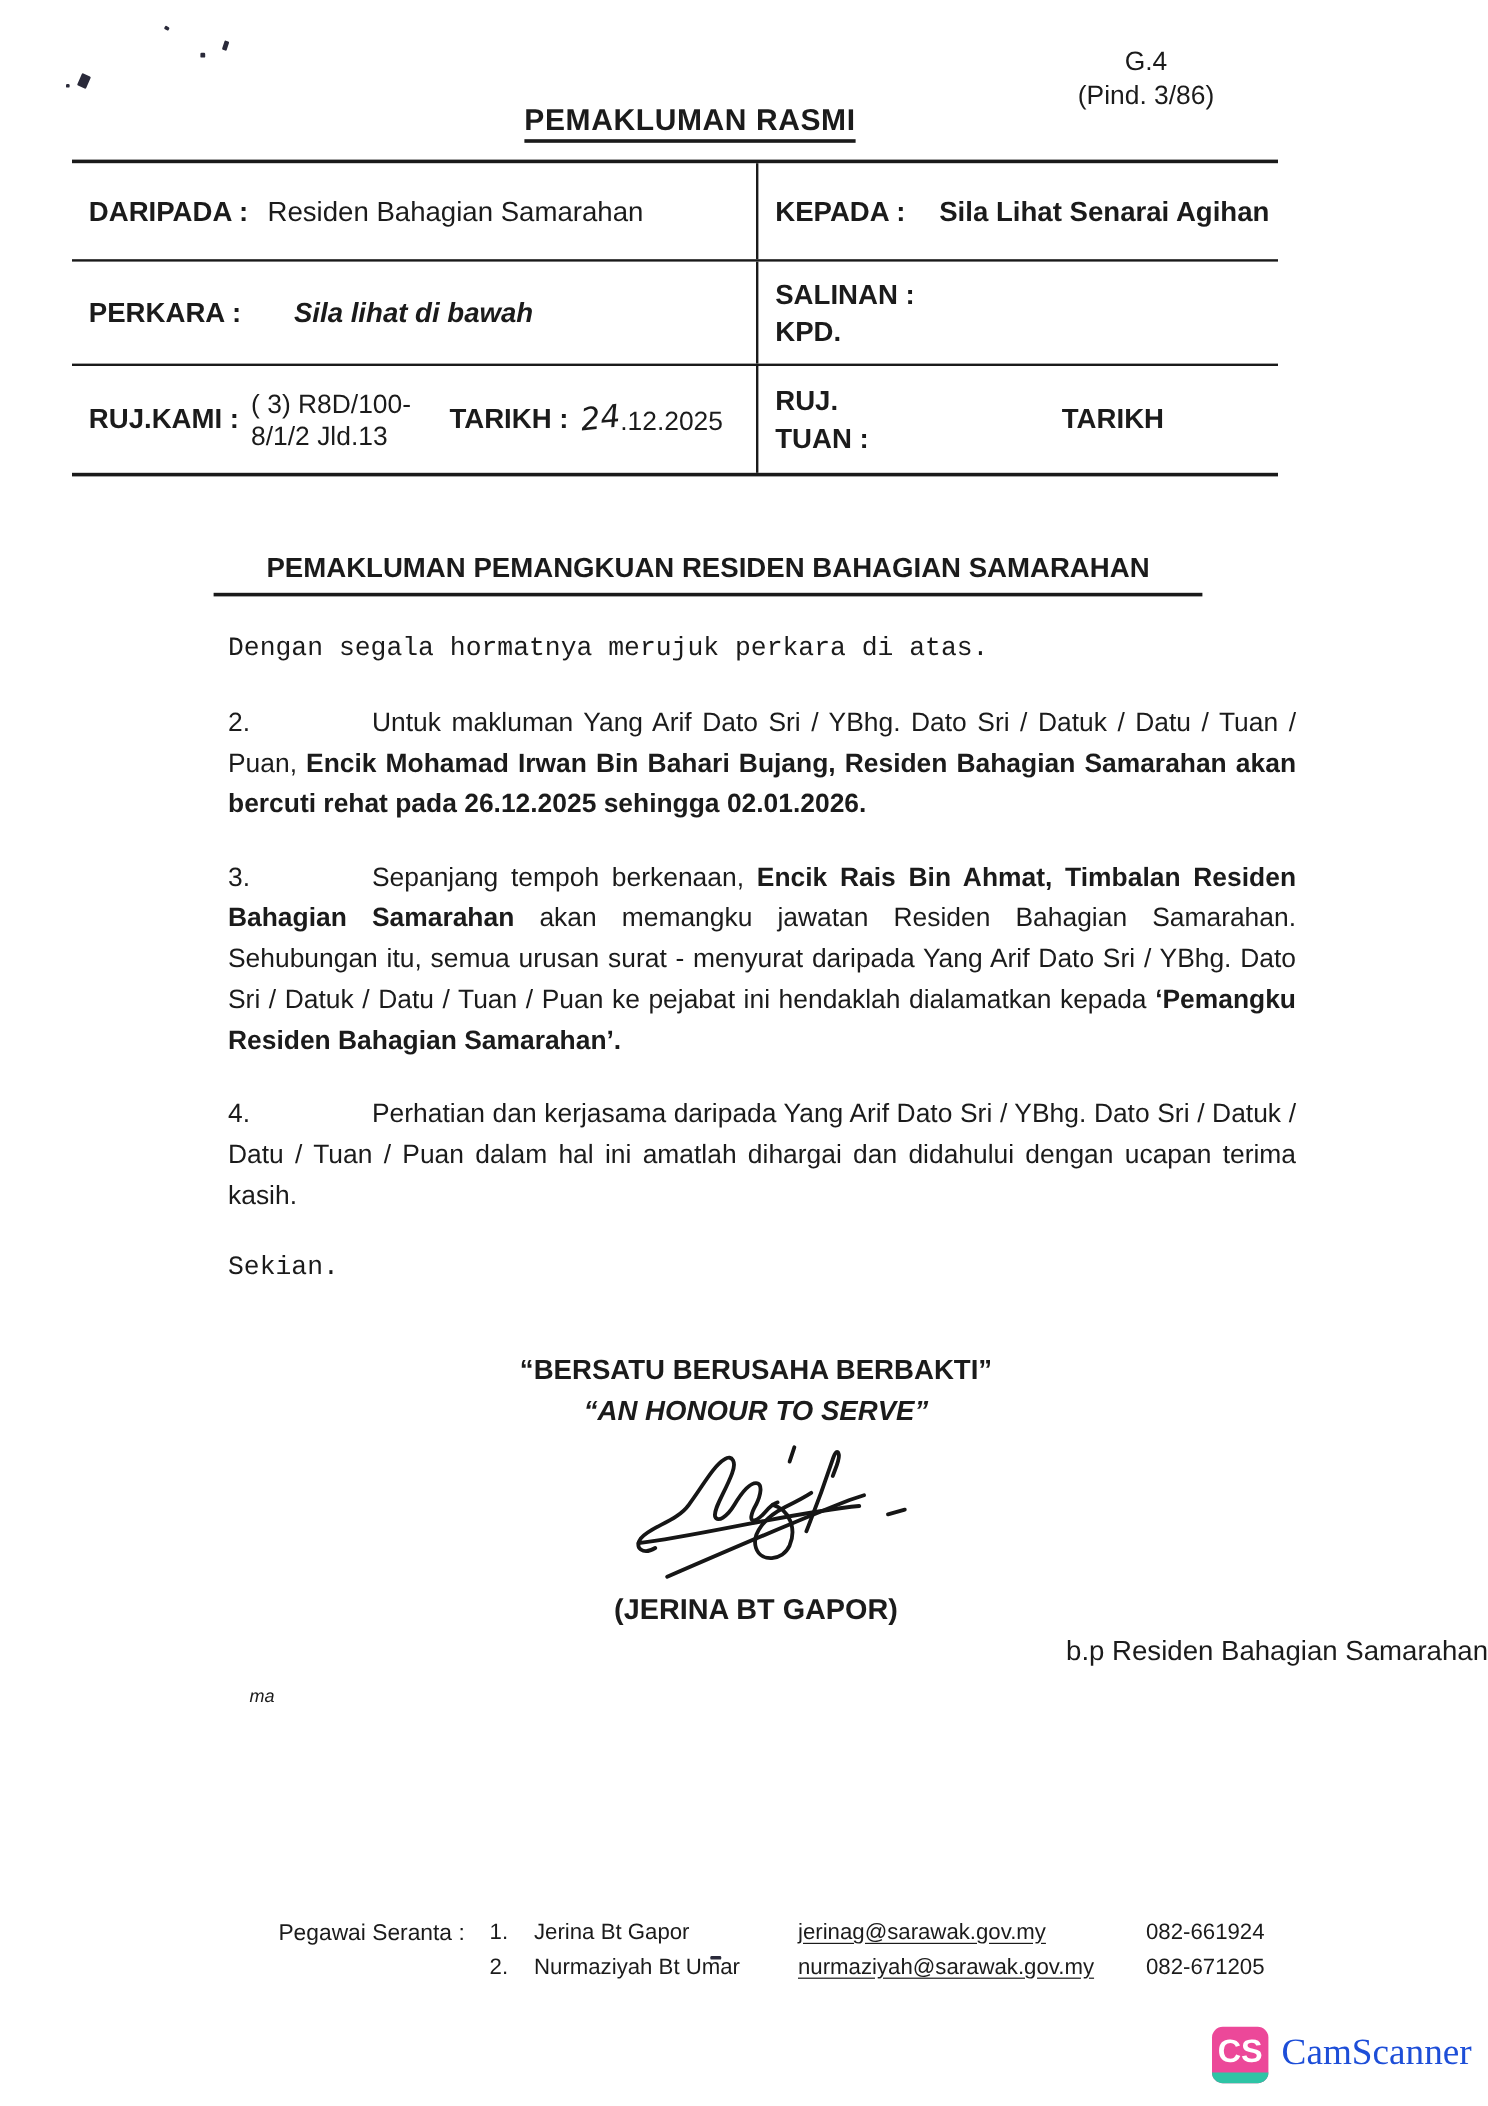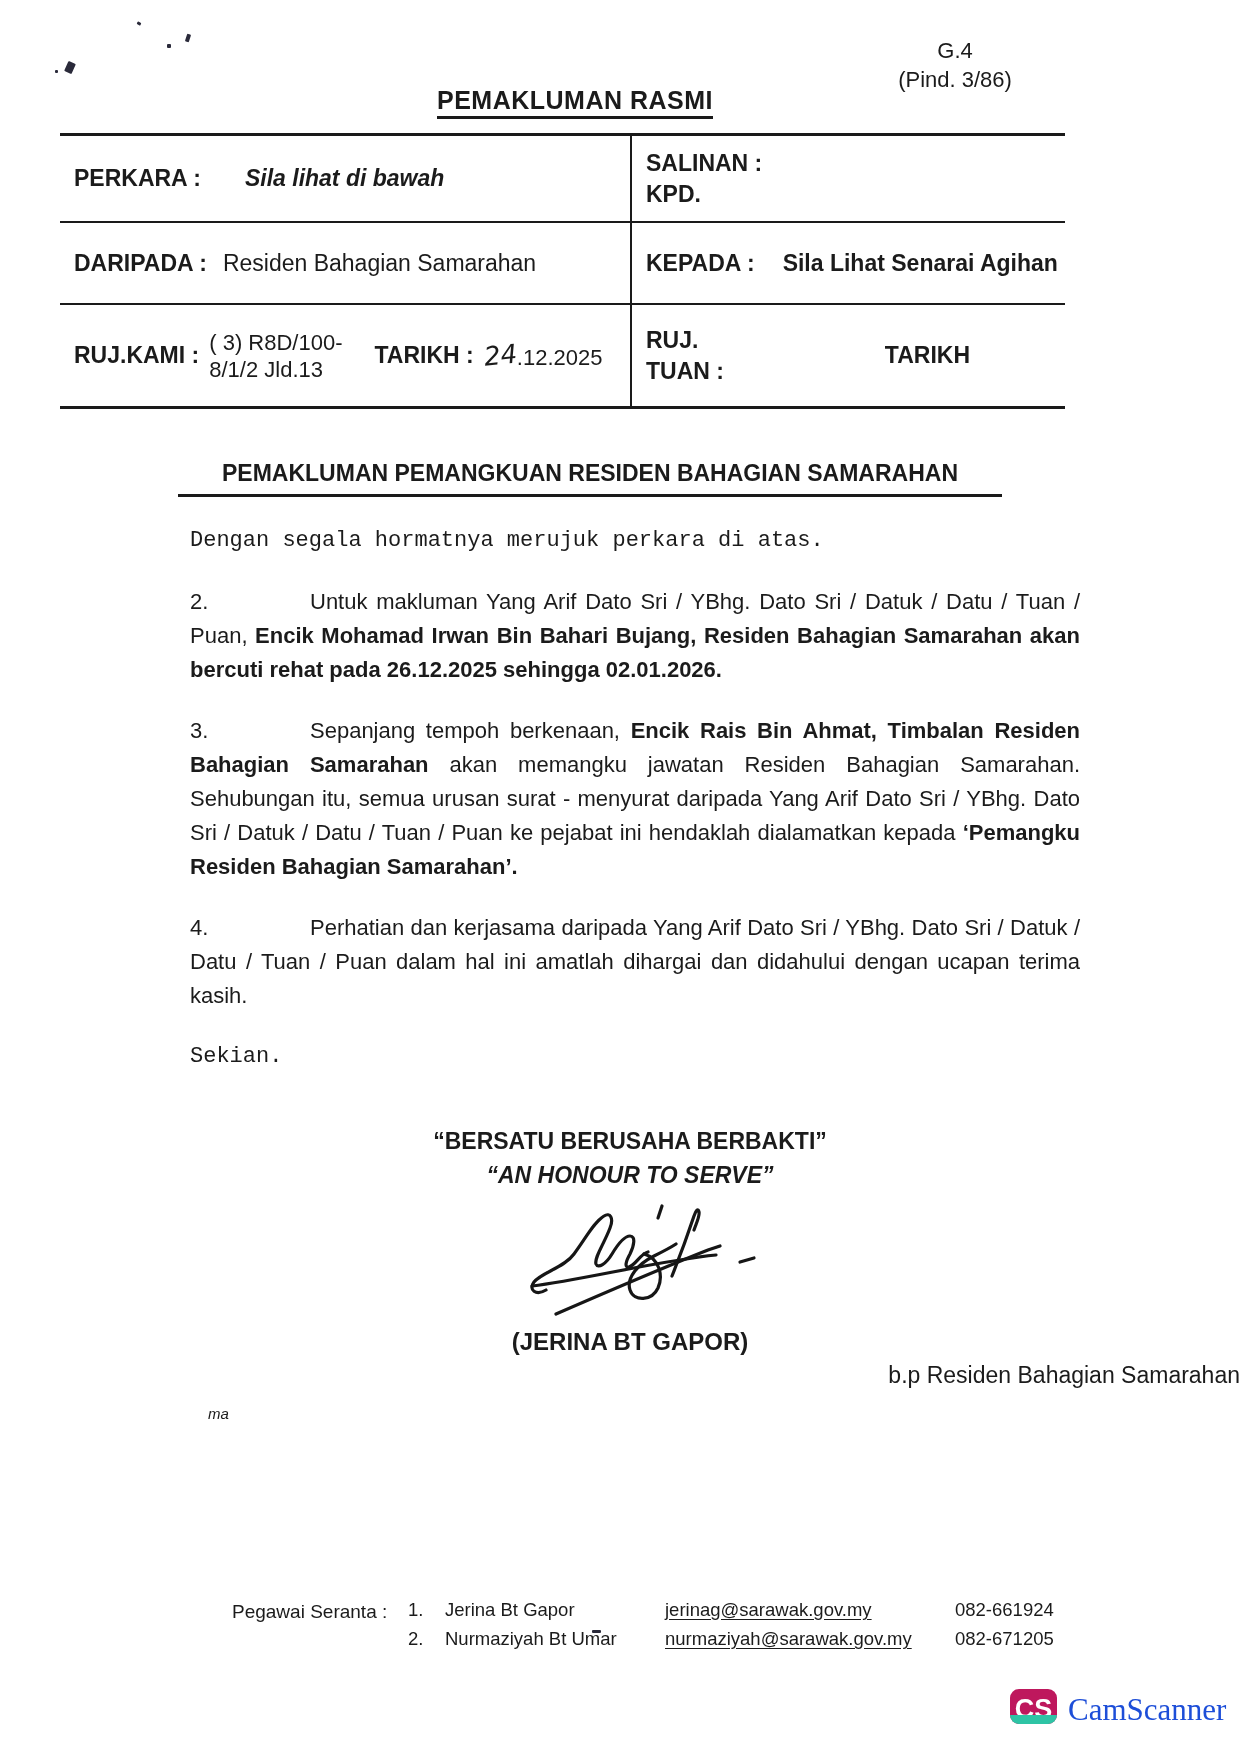--- a/index.html
+++ b/index.html
@@ -22,21 +22,21 @@
     border-bottom:3px solid #1a1a1a; padding-bottom:2px; }
 
   
   .memo-table { position:absolute; top:133px; left:60px; width:1005px;
     border-top:3px solid #1a1a1a; font-size:23px; }
   .t-row { display:flex; border-bottom:2px solid #1a1a1a; }
   .t-row.last { border-bottom:3px solid #1a1a1a; }
   .cell { display:flex; align-items:center; padding-left:14px; }
   .cell-l { width:572px; border-right:2px solid #1a1a1a; }
   .cell-r { flex:1; }
-  .r1 { height:82px; } .r2 { height:87px; } .r3 { height:104px; }
+  .r1 { height:82px; } .r2 { height:87px; } .r3 { height:92px; }
   .lbl { font-weight:bold; white-space:nowrap; }
   .col { display:flex; flex-direction:column; justify-content:center; line-height:31px; }
   .ref-block { font-size:22px; line-height:27px; margin-left:10px; }
   .tarikh-lbl { margin-left:32px; }
   .date-val { margin-left:10px; white-space:nowrap; font-size:22px; }
   .hand { display:inline-block; font-size:26px; font-style:italic;
     transform:rotate(-6deg) translateY(-1px); font-family:"DejaVu Sans", sans-serif; }
   .tarikh-right { font-weight:bold; margin-left:auto; margin-right:95px; }
 
   
@@ -67,22 +67,22 @@
   
   .f-label { position:absolute; top:1601px; left:232px; font-size:19px; }
   .f-row { position:absolute; left:0; width:1240px; height:26px; font-size:18.5px; }
   .f-row1 { top:1599px; } .f-row2 { top:1628px; }
   .f-row span { position:absolute; white-space:nowrap; }
   .f-num { left:408px; } .f-name { left:445px; }
   .f-email { left:665px; text-decoration:underline; text-underline-offset:3px; }
   .f-phone { left:955px; }
 
   
-  .cs-badge { position:absolute; top:1689px; left:1010px; width:47px; height:35px;
-    background:#be185d; border-radius:9px; }
+  .cs-badge { position:absolute; top:1689px; left:1010px; width:47px; height:47px;
+    background:#ec4899; border-radius:9px; }
   .cs-badge .cs-txt { position:absolute; top:1px; left:0; width:100%; text-align:center;
     color:#ffffff; font-weight:bold; font-size:27px; line-height:38px; }
   .cs-badge .cs-strip { position:absolute; bottom:0; left:0; width:100%; height:9px;
     background:#2ec4a5; border-radius:0 0 9px 9px; }
   .cs-word { position:absolute; top:1692px; left:1068px;
     font-family:"Liberation Serif", serif; font-size:31px; color:#1d4ed8; }
 
   
   .speck { position:absolute; background:#2a2a3a; border-radius:1px; }
   .sp1 { top:22px; left:137px; width:4px; height:3px; transform:rotate(30deg); }
@@ -107,40 +107,40 @@
   <div class="form-code">
     <div>G.4</div>
     <div>(Pind. 3/86)</div>
   </div>
 
   <div class="doc-title">
     <span>PEMAKLUMAN RASMI</span>
   </div>
 
   <div class="memo-table">
+    <div class="t-row r1">
+      <div class="cell cell-l">
+        <span class="lbl">DARIPADA :</span>
+        <span style="margin-left:16px;">Residen Bahagian Samarahan</span>
+      </div>
+      <div class="cell cell-r">
+        <span class="lbl">KEPADA :</span>
+        <span class="b" style="margin-left:28px;">Sila Lihat Senarai Agihan</span>
+      </div>
+    </div>
     <div class="t-row r2">
       <div class="cell cell-l">
         <span class="lbl">PERKARA :</span>
         <span class="b i" style="margin-left:44px;">Sila lihat di bawah</span>
       </div>
       <div class="cell cell-r">
         <div class="col">
           <span class="lbl">SALINAN :</span>
           <span class="lbl">KPD.</span>
         </div>
-      </div>
-    </div>
-    <div class="t-row r1">
-      <div class="cell cell-l">
-        <span class="lbl">DARIPADA :</span>
-        <span style="margin-left:16px;">Residen Bahagian Samarahan</span>
-      </div>
-      <div class="cell cell-r">
-        <span class="lbl">KEPADA :</span>
-        <span class="b" style="margin-left:28px;">Sila Lihat Senarai Agihan</span>
       </div>
     </div>
     <div class="t-row r3 last">
       <div class="cell cell-l">
         <span class="lbl">RUJ.KAMI :</span>
         <span class="ref-block">
           <span style="display:block;">( 3) R8D/100-</span>
           <span style="display:block;">8/1/2 Jld.13</span>
         </span>
         <span class="lbl tarikh-lbl">TARIKH :</span>

